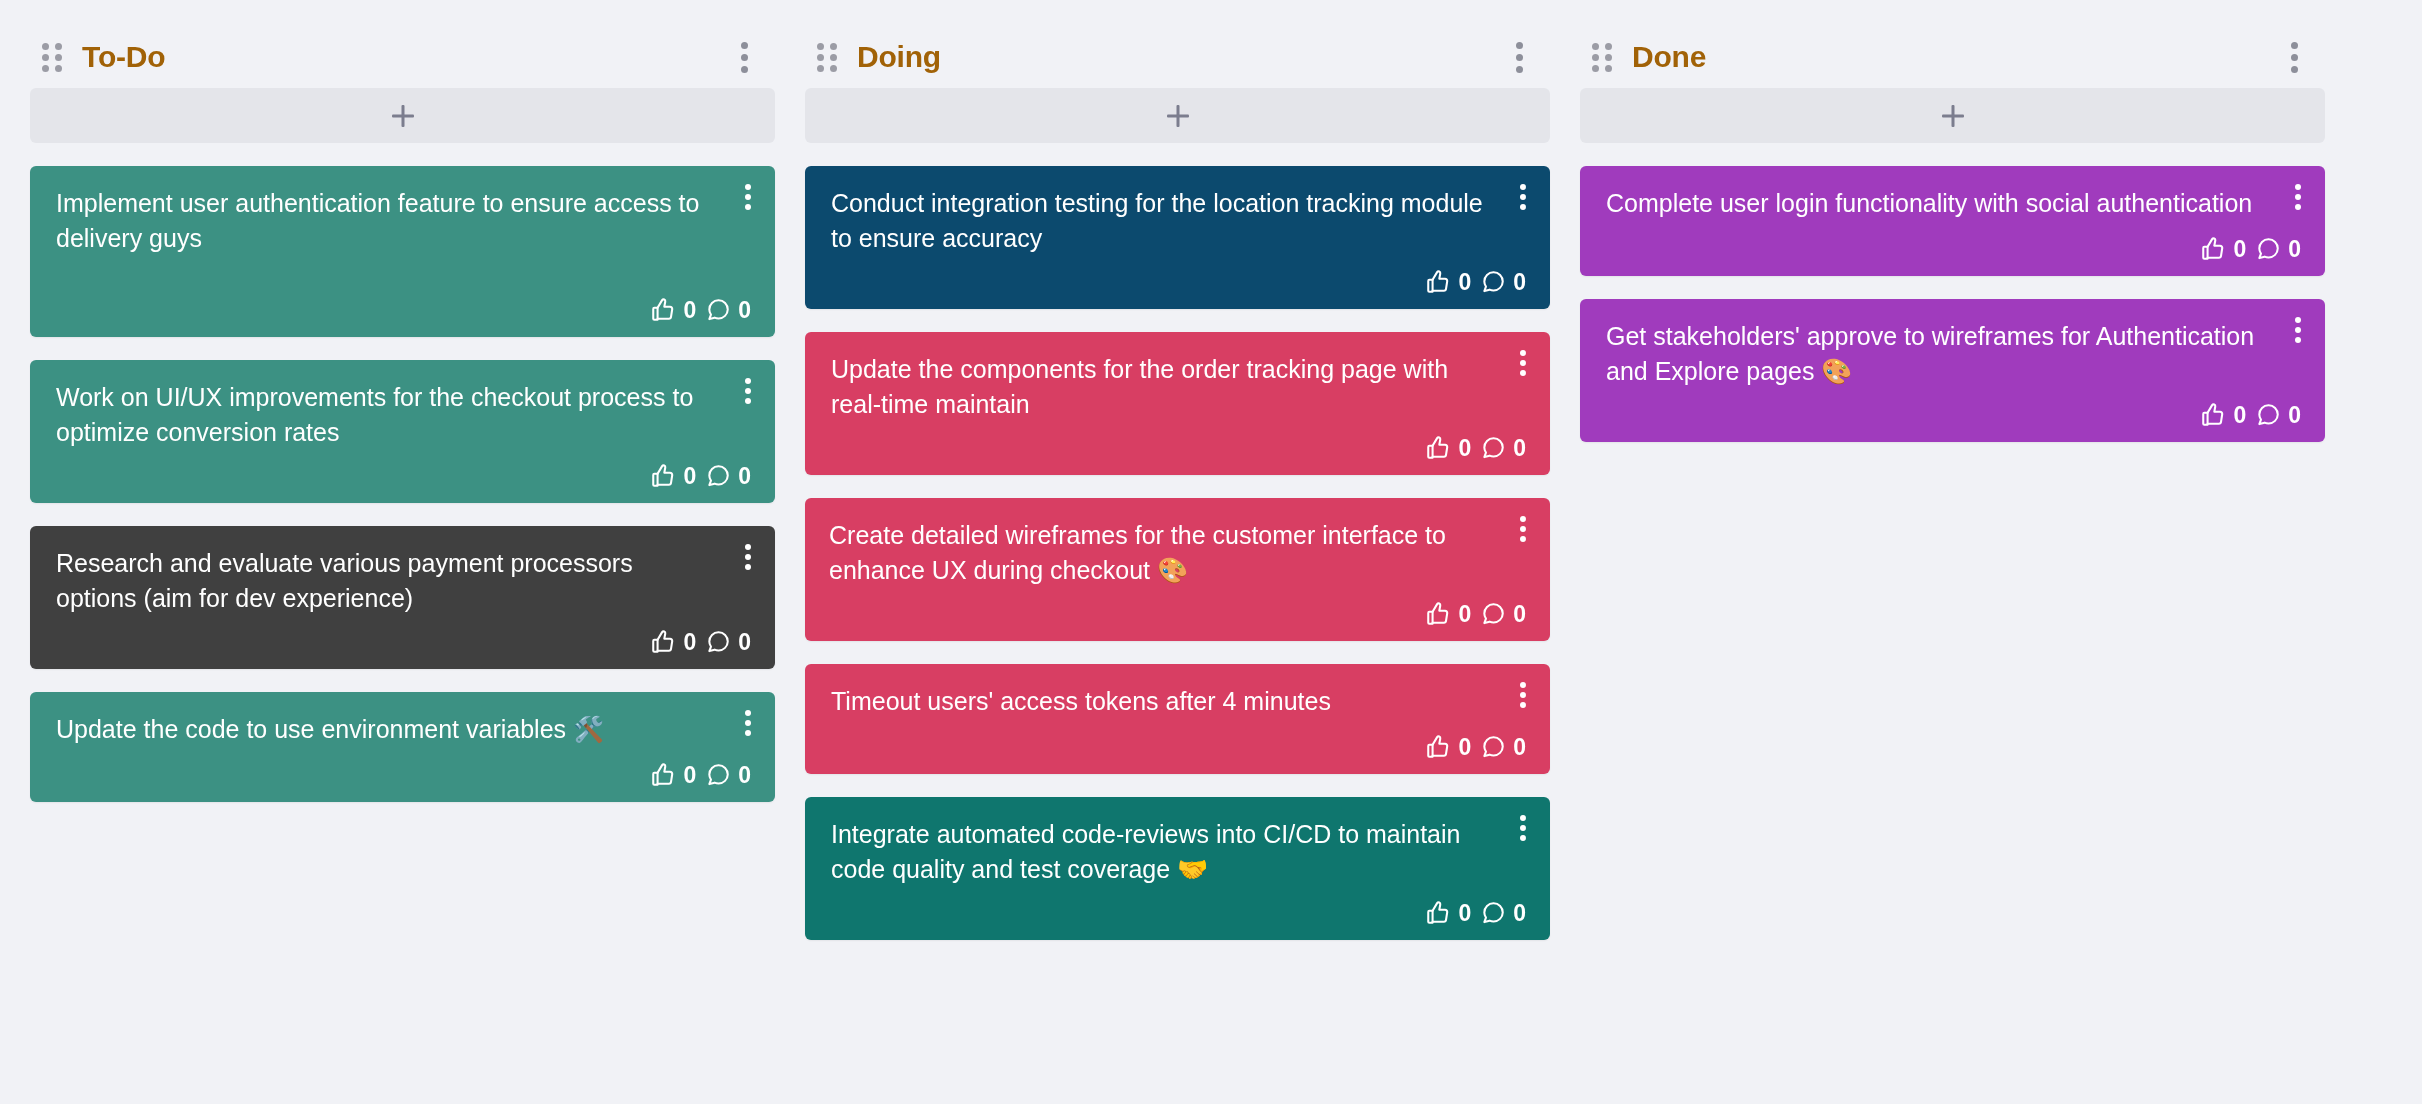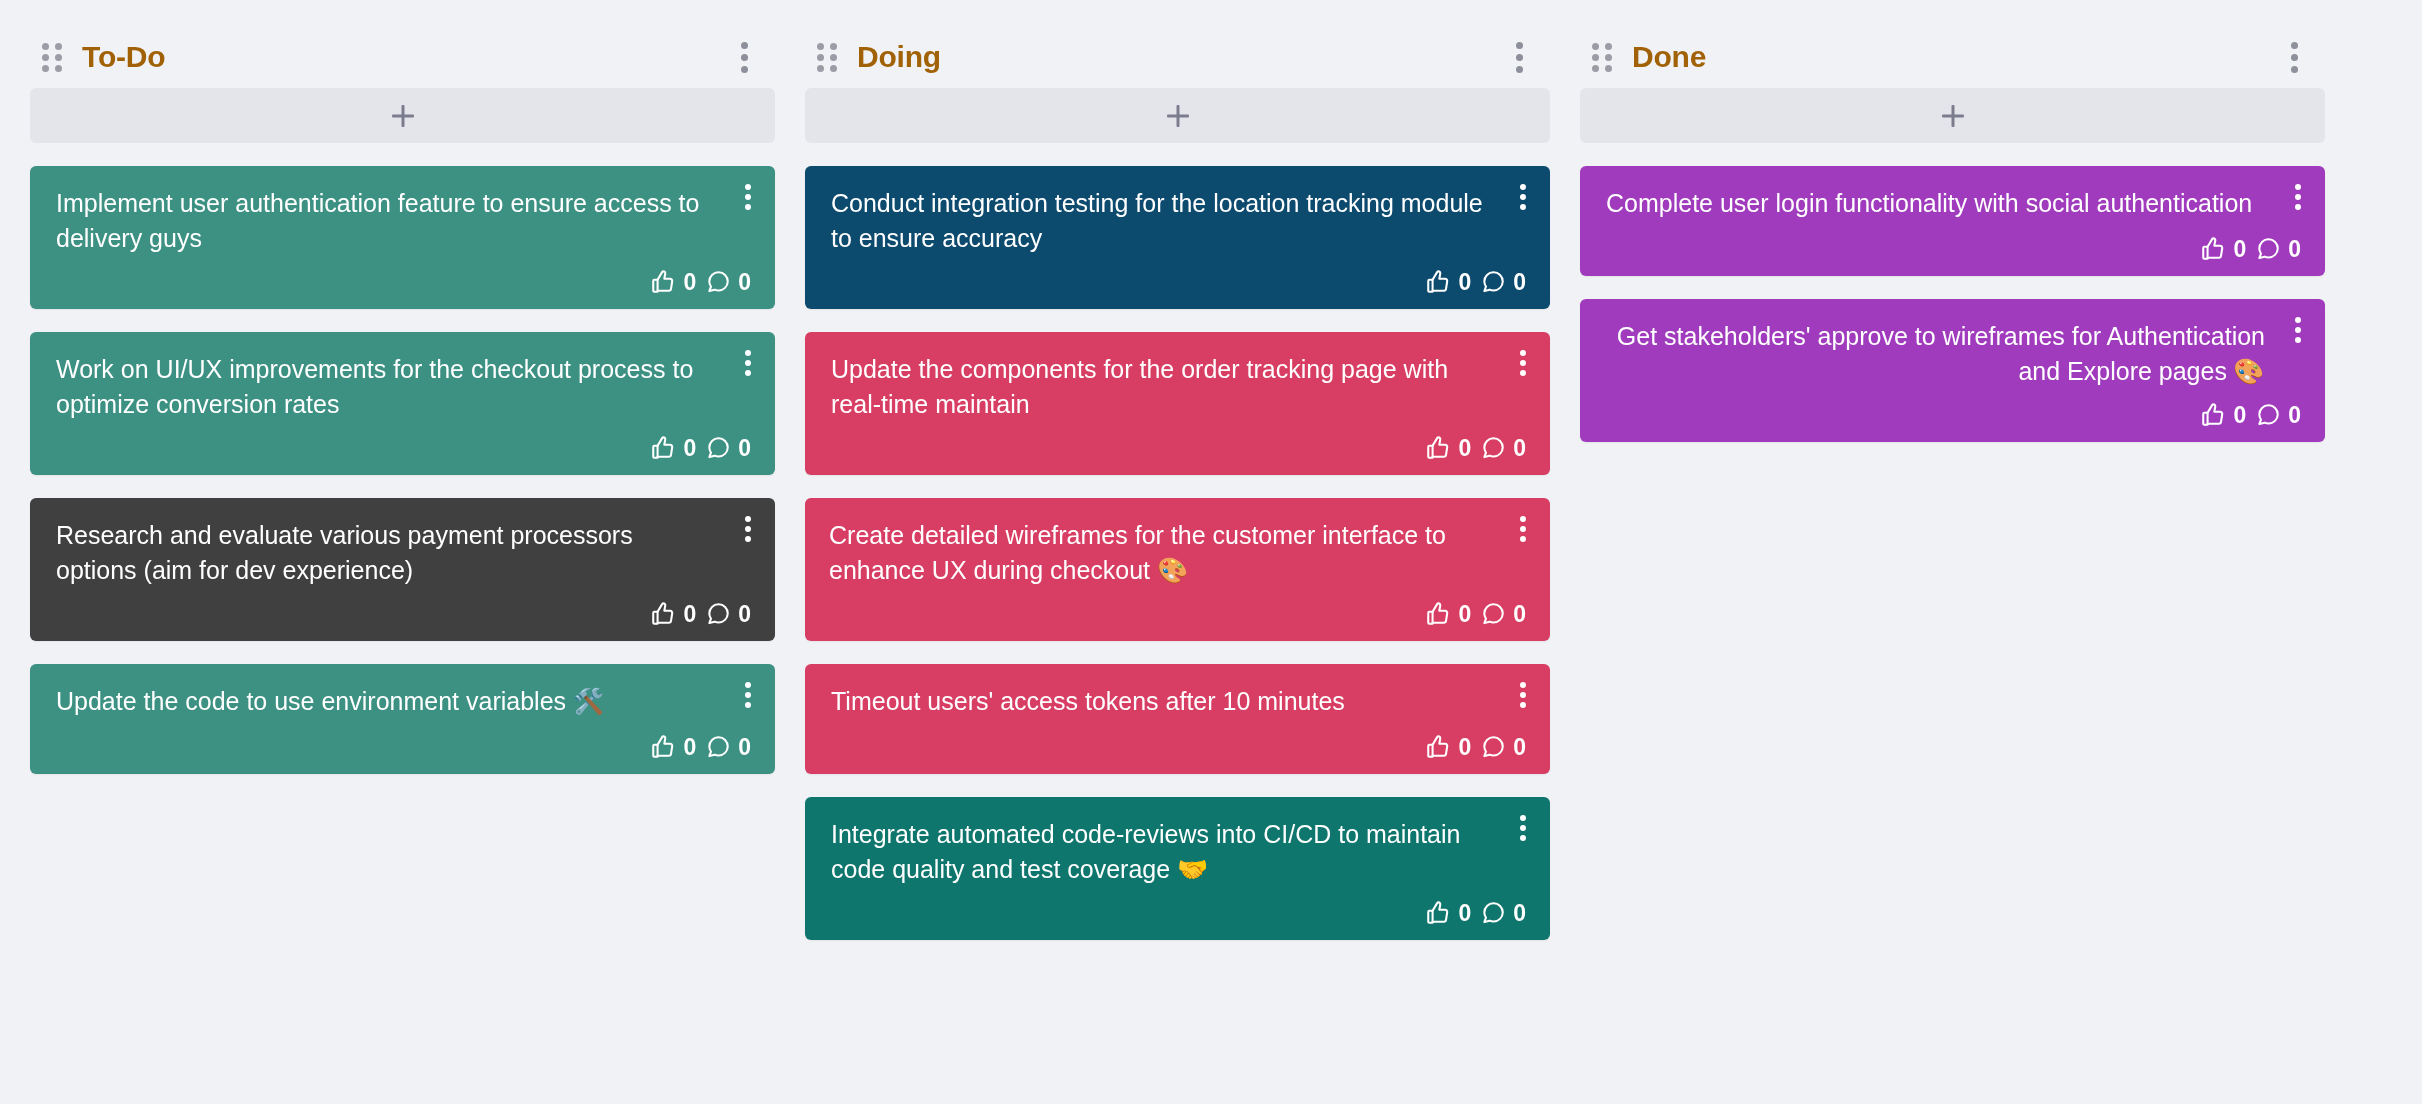--- a/index.html
+++ b/index.html
@@ -207,21 +207,21 @@
         <div class="col-menu">
           <i></i>
           <i></i>
           <i></i>
         </div>
       </div>
       <div class="add-bar" style="background: rgb(228, 229, 234);">
         <span class="plus-icon"></span>
       </div>
       <div class="cards">
-        <div class="card" style="background: rgb(60, 145, 131);">
+        <div class="card" style="background: rgb(60, 145, 131); gap: 28px;">
           <div class="card-menu">
             <i></i>
             <i></i>
             <i></i>
           </div>
           <div class="card-text">Implement user authentication feature to ensure access to delivery guys</div>
           <div class="card-footer">
             <div class="metric">
               <span>
                 <svg width="26" height="26" viewBox="0 0 24 24" fill="none" stroke="#ffffff" stroke-width="1.9" stroke-linecap="round" stroke-linejoin="round">
@@ -425,21 +425,21 @@
               <span class="metric-count">0</span>
             </div>
           </div>
         </div>
         <div class="card" style="background: rgb(216, 62, 99);">
           <div class="card-menu">
             <i></i>
             <i></i>
             <i></i>
           </div>
-          <div class="card-text">Timeout users' access tokens after 10 minutes</div>
+          <div class="card-text">Timeout users' access tokens after 4 minutes</div>
           <div class="card-footer">
             <div class="metric">
               <span>
                 <svg width="26" height="26" viewBox="0 0 24 24" fill="none" stroke="#ffffff" stroke-width="1.9" stroke-linecap="round" stroke-linejoin="round">
                   <path d="M7 10v11H4a1 1 0 0 1-1-1v-9a1 1 0 0 1 1-1h3z"></path>
                   <path d="M7 10l4.2-7.1a1.6 1.6 0 0 1 2.9 1.2L13.2 9h5.3a2 2 0 0 1 2 2.3l-1.1 7A2 2 0 0 1 17.4 20H7"></path>
                 </svg>
               </span>
               <span class="metric-count">0</span>
             </div>
@@ -523,21 +523,21 @@
             <div class="metric">
               <span>
                 <svg width="26" height="26" viewBox="0 0 24 24" fill="none" stroke="#ffffff" stroke-width="1.9" stroke-linecap="round" stroke-linejoin="round">
                   <path d="M21 11.5a8.4 8.4 0 0 1-8.5 8.3 8.9 8.9 0 0 1-3.6-.75L4 20.4l1.5-4.2A8.2 8.2 0 0 1 4 11.5 8.4 8.4 0 0 1 12.5 3 8.4 8.4 0 0 1 21 11.5z"></path>
                 </svg>
               </span>
               <span class="metric-count">0</span>
             </div>
           </div>
         </div>
-        <div class="card" style="background: rgb(160, 59, 189); text-align: right;">
+        <div class="card" style="background: rgb(160, 59, 189);">
           <div class="card-menu">
             <i></i>
             <i></i>
             <i></i>
           </div>
           <div class="card-text">Get stakeholders' approve to wireframes for Authentication and Explore pages 🎨</div>
           <div class="card-footer">
             <div class="metric">
               <span>
                 <svg width="26" height="26" viewBox="0 0 24 24" fill="none" stroke="#ffffff" stroke-width="1.9" stroke-linecap="round" stroke-linejoin="round">

